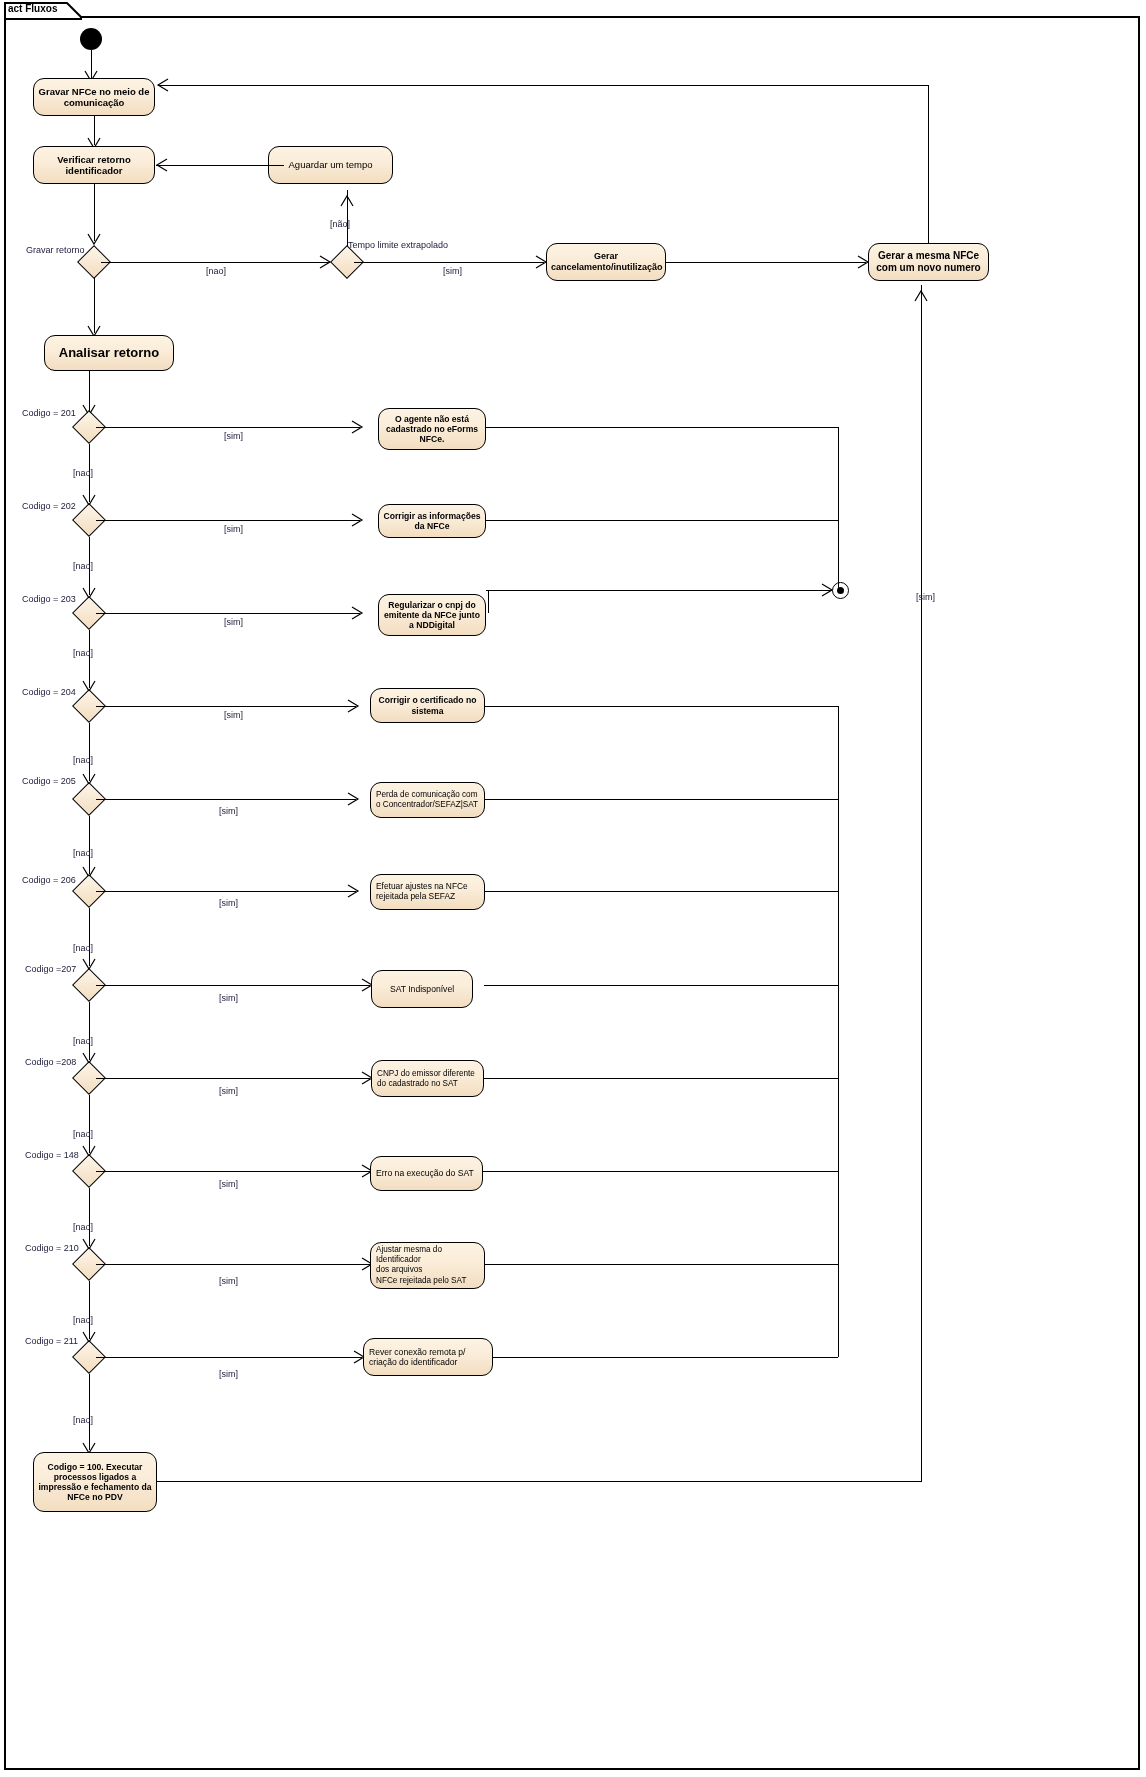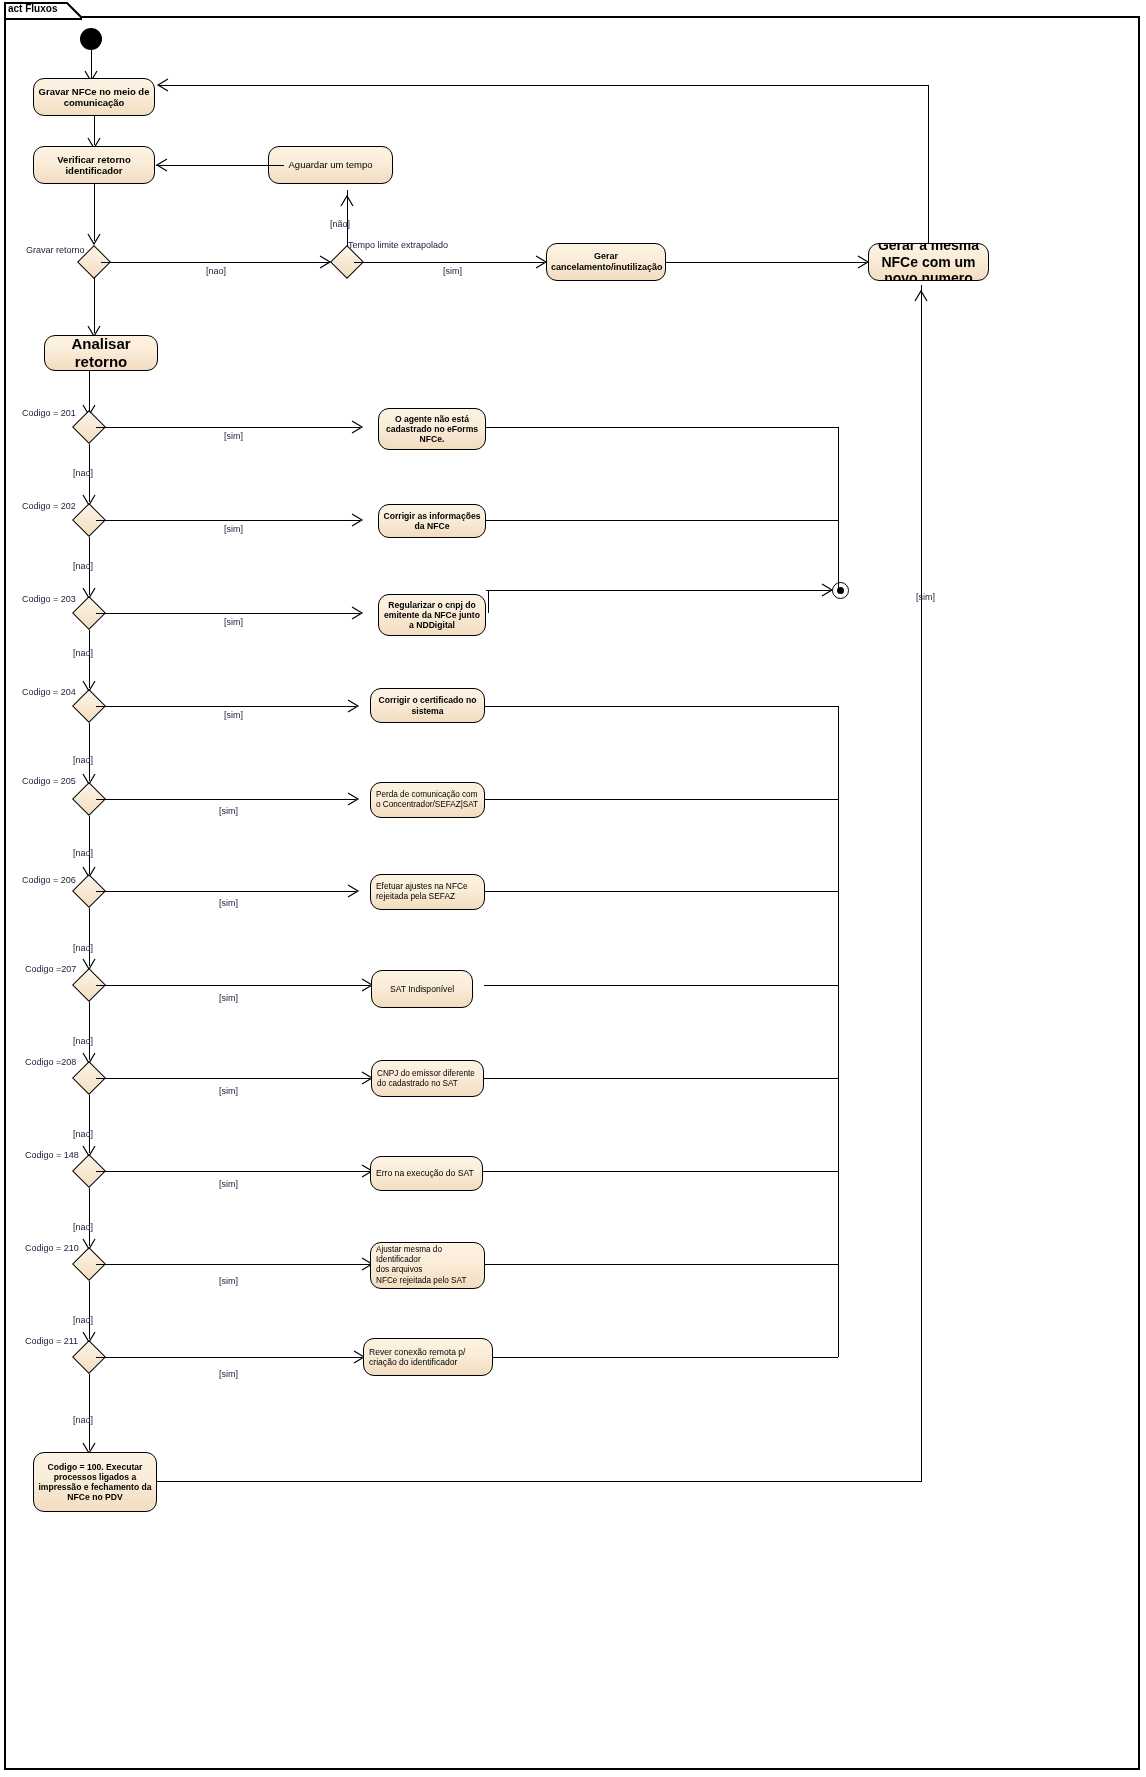--- a/index.html
+++ b/index.html
@@ -210,40 +210,40 @@
     <span>Gerar cancelamento/inutilização</span>
   </div>
 
   <div class="ln lnh" style="left:666px;top:262px;width:200px;"></div>
   <div class="arw" style="left:868px;top:262px;">
     <svg width="14" height="14" viewBox="0 0 14 14">
         <path d="M-10,-6 L0,0 L-10,6" fill="none" stroke="#000" stroke-width="1.2"></path>
       </svg>
   </div>
 
-  <div class="node bold" style="left:868px;top:243px;width:121px;height:38px;font-size:14px;">
+  <div class="node bold" style="left:868px;top:243px;width:121px;height:38px;font-size:10px;">
     <span>Gerar a mesma NFCe com um novo numero</span>
   </div>
 
   <div class="ln lnv" style="left:928px;top:85px;height:158px;"></div>
   <div class="ln lnh" style="left:158px;top:85px;width:771px;"></div>
   <div class="arw" style="left:158px;top:85px;">
     <svg width="14" height="14" viewBox="0 0 14 14">
         <path d="M10,-6 L0,0 L10,6" fill="none" stroke="#000" stroke-width="1.2"></path>
       </svg>
   </div>
 
   <div class="ln lnv" style="left:94px;top:278px;height:55px;"></div>
   <div class="arw" style="left:94px;top:326px;">
     <svg width="16" height="12" viewBox="0 0 16 12">
         <path d="M-6,0 L0,10 L6,0" fill="none" stroke="#000" stroke-width="1.2"></path>
       </svg>
   </div>
 
-  <div class="node bold" style="left:44px;top:335px;width:114px;height:36px;font-size:15px;">
+  <div class="node bold" style="left:44px;top:335px;width:130px;height:36px;font-size:13px;">
     <span>Analisar retorno</span>
   </div>
 
   <div class="ln lnv" style="left:89px;top:371px;height:42px;"></div>
   <div class="arw" style="left:89px;top:405px;">
     <svg width="16" height="12" viewBox="0 0 16 12">
         <path d="M-6,0 L0,10 L6,0" fill="none" stroke="#000" stroke-width="1.2"></path>
       </svg>
   </div>
 

